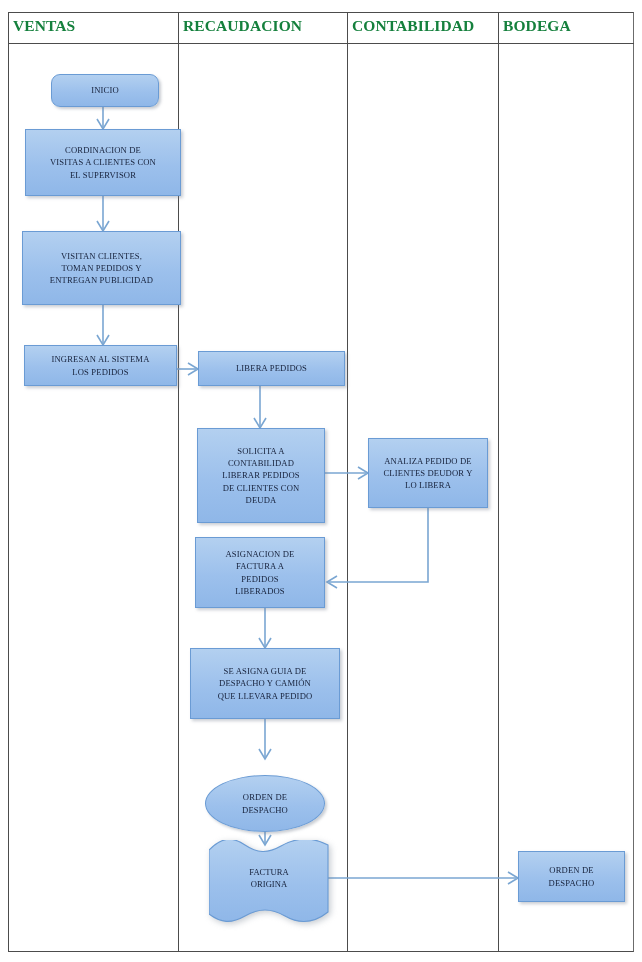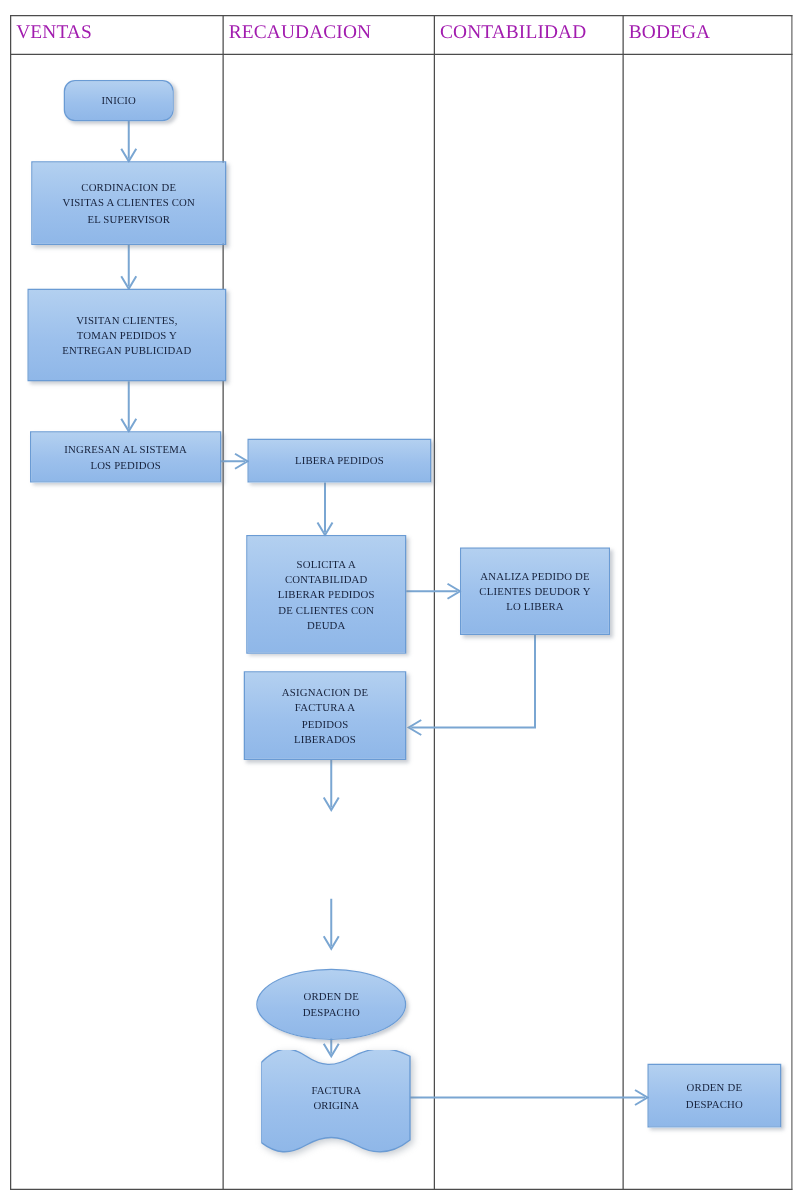--- a/index.html
+++ b/index.html
@@ -43,24 +43,24 @@
     border-left: 1.2px solid #4c4c4c;
   }
   .vrule.v1 { left: 178px; }
   .vrule.v2 { left: 347px; }
   .vrule.v3 { left: 498px; }
 
   .lane-title {
     position: absolute;
     top: 17px;
     font-family: "Liberation Serif", "DejaVu Serif", serif;
-    font-weight: normal;
+    font-weight: bold;
     font-size: 15.5px;
     letter-spacing: .1px;
-    color: #a21caf;
+    color: #15803d;
     white-space: nowrap;
   }
   .lane-title.l1 { left: 13px; }
   .lane-title.l2 { left: 183px; }
   .lane-title.l3 { left: 352px; }
   .lane-title.l4 { left: 503px; }
 
   
   .node {
     position: absolute;
@@ -173,21 +173,21 @@
   <svg class="conn" style="left:0;top:0;width:642px;height:962px">
     <line x1="265" y1="816" x2="265" y2="843"></line>
     <polyline points="259,835 265,845 271,835"></polyline>
   </svg>
 
   <svg class="conn" style="left:0;top:0;width:642px;height:962px">
     <line x1="327" y1="878" x2="516" y2="878"></line>
     <polyline points="508,872 518,878 508,884"></polyline>
   </svg>
 
-  <div class="node rounded" style="left:51px; top:64px; width:88px; height:33px;">
+  <div class="node rounded" style="left:51px; top:74px; width:108px; height:33px;">
     <span>INICIO</span>
   </div>
 
   <div class="node" style="left:22px; top:231px; width:159px; height:74px;">
     <span>VISITAN CLIENTES,
 TOMAN PEDIDOS Y
 ENTREGAN PUBLICIDAD</span>
   </div>
 
   <div class="node" style="left:25px; top:129px; width:156px; height:67px;">
@@ -213,20 +213,25 @@
 DEUDA</span>
   </div>
 
   <div class="node" style="left:195px; top:537px; width:130px; height:71px;">
     <span>ASIGNACION DE
 FACTURA A
 PEDIDOS
 LIBERADOS</span>
   </div>
 
+  <div class="node" style="left:190px; top:648px; width:150px; height:71px;">
+    <span>SE ASIGNA GUIA  DE
+DESPACHO Y CAMIÓN
+QUE LLEVARA PEDIDO</span>
+  </div>
 
   <div class="node ellipse" style="left:205px; top:775px; width:120px; height:57px;">
     <span>ORDEN DE
 DESPACHO</span>
   </div>
 
   <div class="doc-shape" style="left:209px; top:840px; width:120px; height:83px;">
     <svg width="120" height="83" viewBox="0 0 120 83">
       <defs>
         <linearGradient id="docgrad" x1="0" y1="0" x2="0" y2="1">

